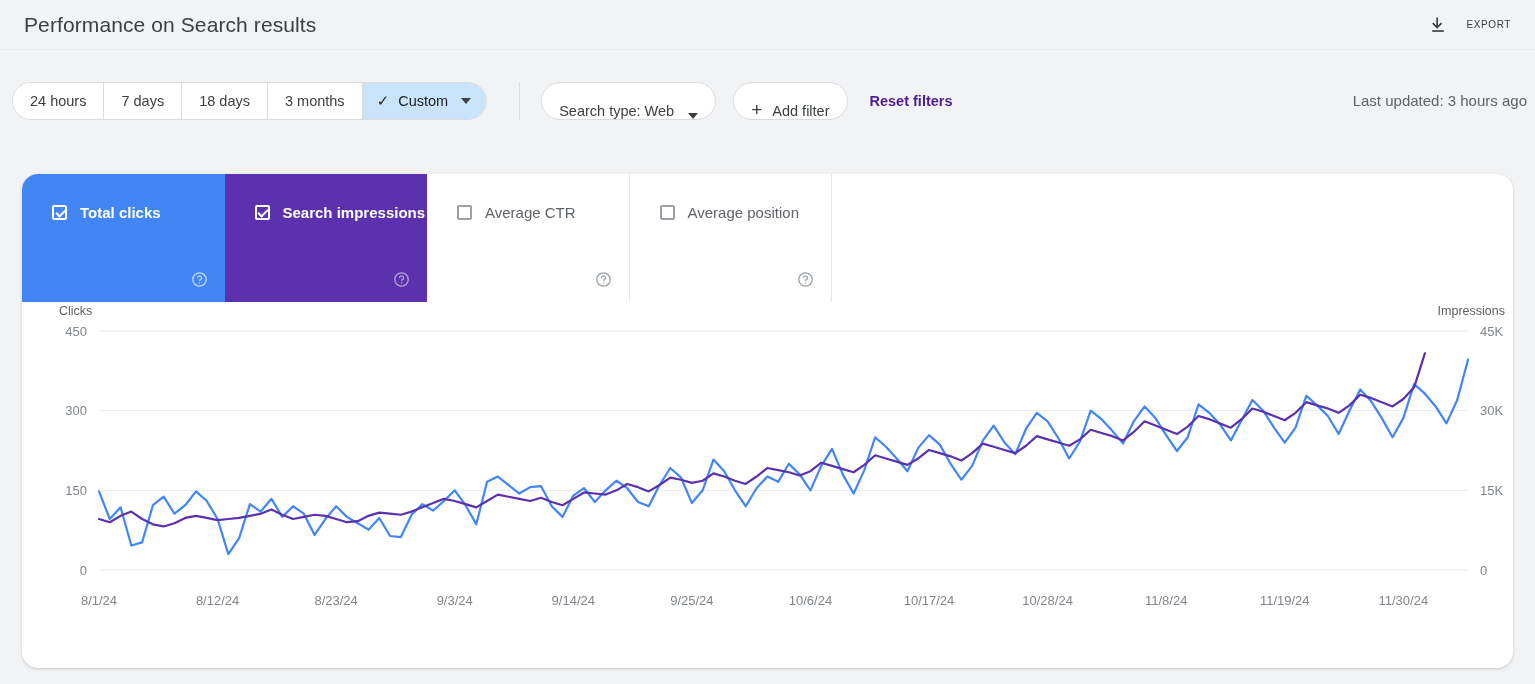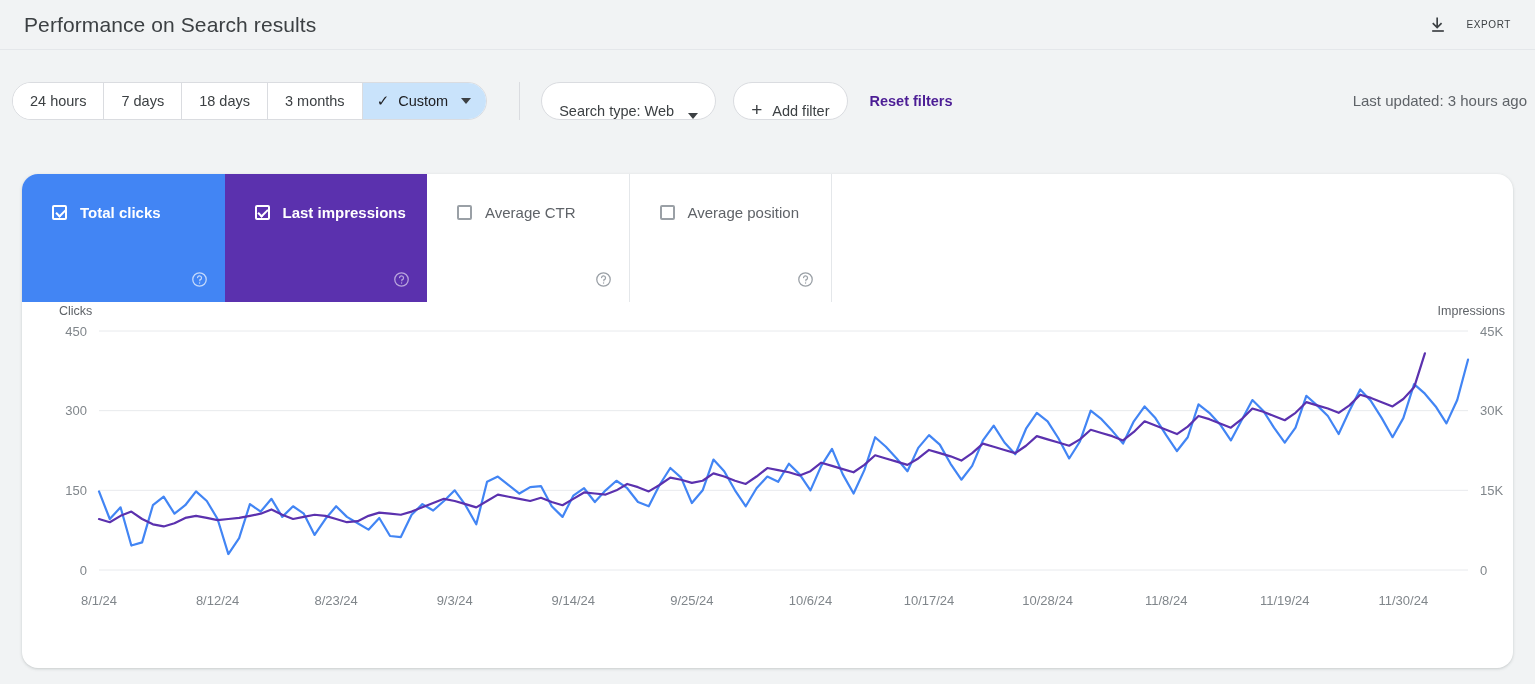--- a/index.html
+++ b/index.html
@@ -175,21 +175,21 @@
             <circle cx="12" cy="12" r="9.5"></circle>
             <path d="M9.3 9.2a2.8 2.8 0 1 1 3.3 3.2v1.5" stroke-linecap="round"></path>
             <circle cx="12.1" cy="17" r="1" fill="#c5dafb" stroke="none"></circle>
           </svg>
         </div>
       </div>
 
       <div class="metric impressions">
         <div class="metric-row">
           <div class="cb checked"></div>
-          <div class="metric-label">Last impressions</div>
+          <div class="metric-label">Search impressions</div>
         </div>
         <div class="help">
           <svg width="17" height="17" viewBox="0 0 24 24" fill="none" stroke="#b9a6dd" stroke-width="1.8">
             <circle cx="12" cy="12" r="9.5"></circle>
             <path d="M9.3 9.2a2.8 2.8 0 1 1 3.3 3.2v1.5" stroke-linecap="round"></path>
             <circle cx="12.1" cy="17" r="1" fill="#b9a6dd" stroke="none"></circle>
           </svg>
         </div>
       </div>
 

